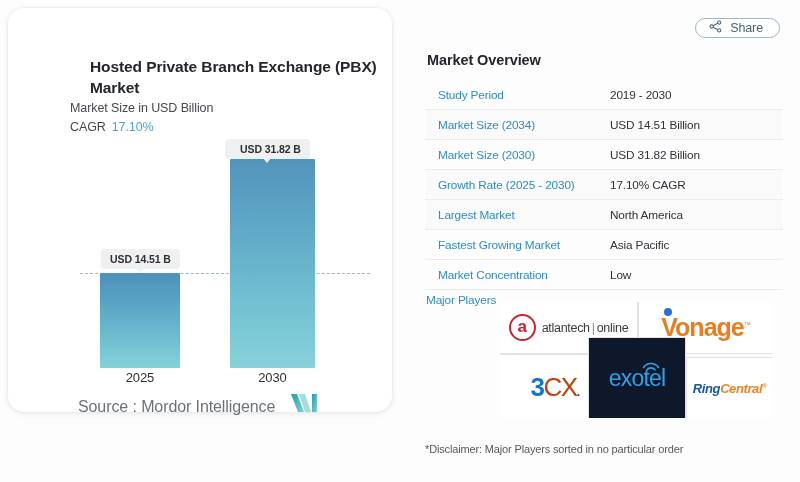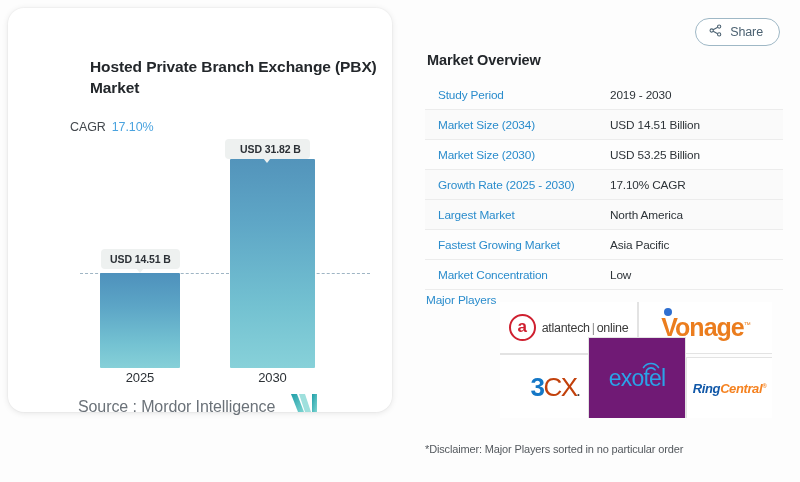--- a/index.html
+++ b/index.html
@@ -146,21 +146,21 @@
     top: 386px;
     width: 26px;
     height: 18px;
   }
 
   
   #share-button {
     position: absolute;
     right: 20px;
     top: 18px;
-    height: 28px;
+    height: 20px;
     padding: 0 16px 0 13px;
     border: 1px solid #9fb8c6;
     border-radius: 16px;
     background: #ffffff;
     display: flex;
     align-items: center;
     gap: 8px;
     font-size: 12.5px;
     color: #4c6272;
     cursor: pointer;
@@ -227,21 +227,21 @@
     display: flex;
     align-items: center;
     justify-content: center;
     background: #ffffff;
     border: 1px solid #e3e3e3;
     overflow: hidden;
   }
   #cell-atlantech { left: 0px;   top: 5px;  width: 138px; height: 52px; border-left: none; border-top: none;}
   #cell-vonage    { left: 138px; top: 5px;  width: 134px; height: 52px; border-right: none; border-top: none;}
   #cell-3cx       { left: 0px;   top: 57px; width: 110px; height: 64px; border-left: none; border-bottom: none;}
-  #cell-exotel    { left: 88px;  top: 40px; width: 98px;  height: 81px; background:#701a75; z-index: 3; border-bottom:none;}
+  #cell-exotel    { left: 88px;  top: 40px; width: 98px;  height: 81px; background:#0f172a; z-index: 3; border-bottom:none;}
   #cell-ringcentral { left: 186px; top: 60px; width: 86px; height: 61px; border-right: none; border-bottom: none;}
 
   #disclaimer {
     position: absolute;
     left: 425px;
     top: 443px;
     font-size: 11px;
     color: #54595e;
     letter-spacing: -0.15px;
   }
@@ -289,20 +289,21 @@
   .rc-ring { color:#1158a8; }
   .rc-central { color:#f58220; }
   .rc-tm { font-size:6px; vertical-align:super; color:#f58220;}
 </style>
 </head>
 <body>
 
 <div id="chart-card">
 
   <div id="chart-title">Hosted Private Branch Exchange (PBX) Market</div>
+  <div id="chart-subtitle">Market Size in USD Billion</div>
 
   <div id="cagr-row">
     <span>CAGR</span><span id="cagr-value">17.10%</span>
   </div>
 
   <div id="plot">
     <div class="dash-line"></div>
 
     <div class="bar" id="bar-2025"></div>
     <div class="bar" id="bar-2030"></div>
@@ -350,21 +351,21 @@
   <div class="ov-row">
     <div class="ov-key">Study Period</div>
     <div class="ov-val">2019 - 2030</div>
   </div>
   <div class="ov-row alt">
     <div class="ov-key">Market Size (2034)</div>
     <div class="ov-val">USD 14.51 Billion</div>
   </div>
   <div class="ov-row">
     <div class="ov-key">Market Size (2030)</div>
-    <div class="ov-val">USD 53.25 Billion</div>
+    <div class="ov-val">USD 31.82 Billion</div>
   </div>
   <div class="ov-row alt">
     <div class="ov-key">Growth Rate (2025 - 2030)</div>
     <div class="ov-val">17.10% CAGR</div>
   </div>
   <div class="ov-row alt">
     <div class="ov-key">Largest Market</div>
     <div class="ov-val">North America</div>
   </div>
   <div class="ov-row">

